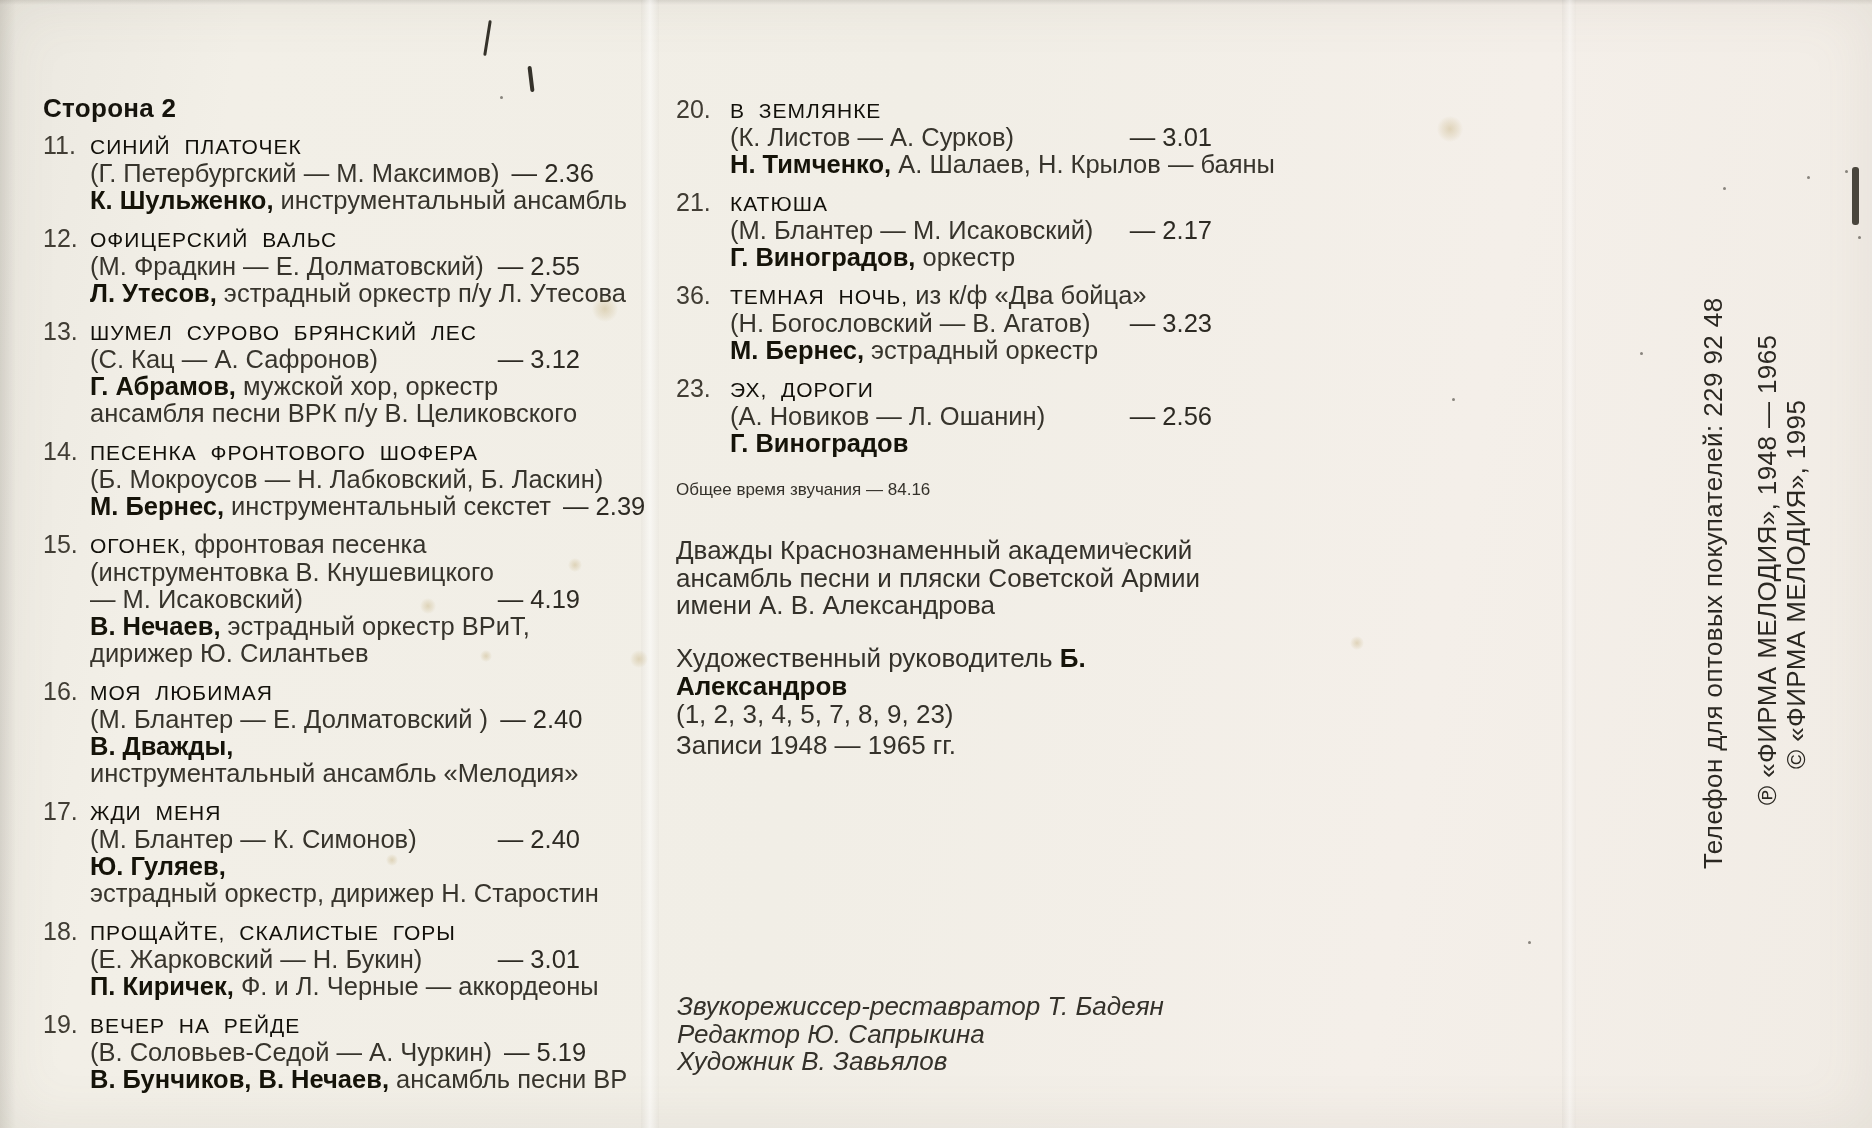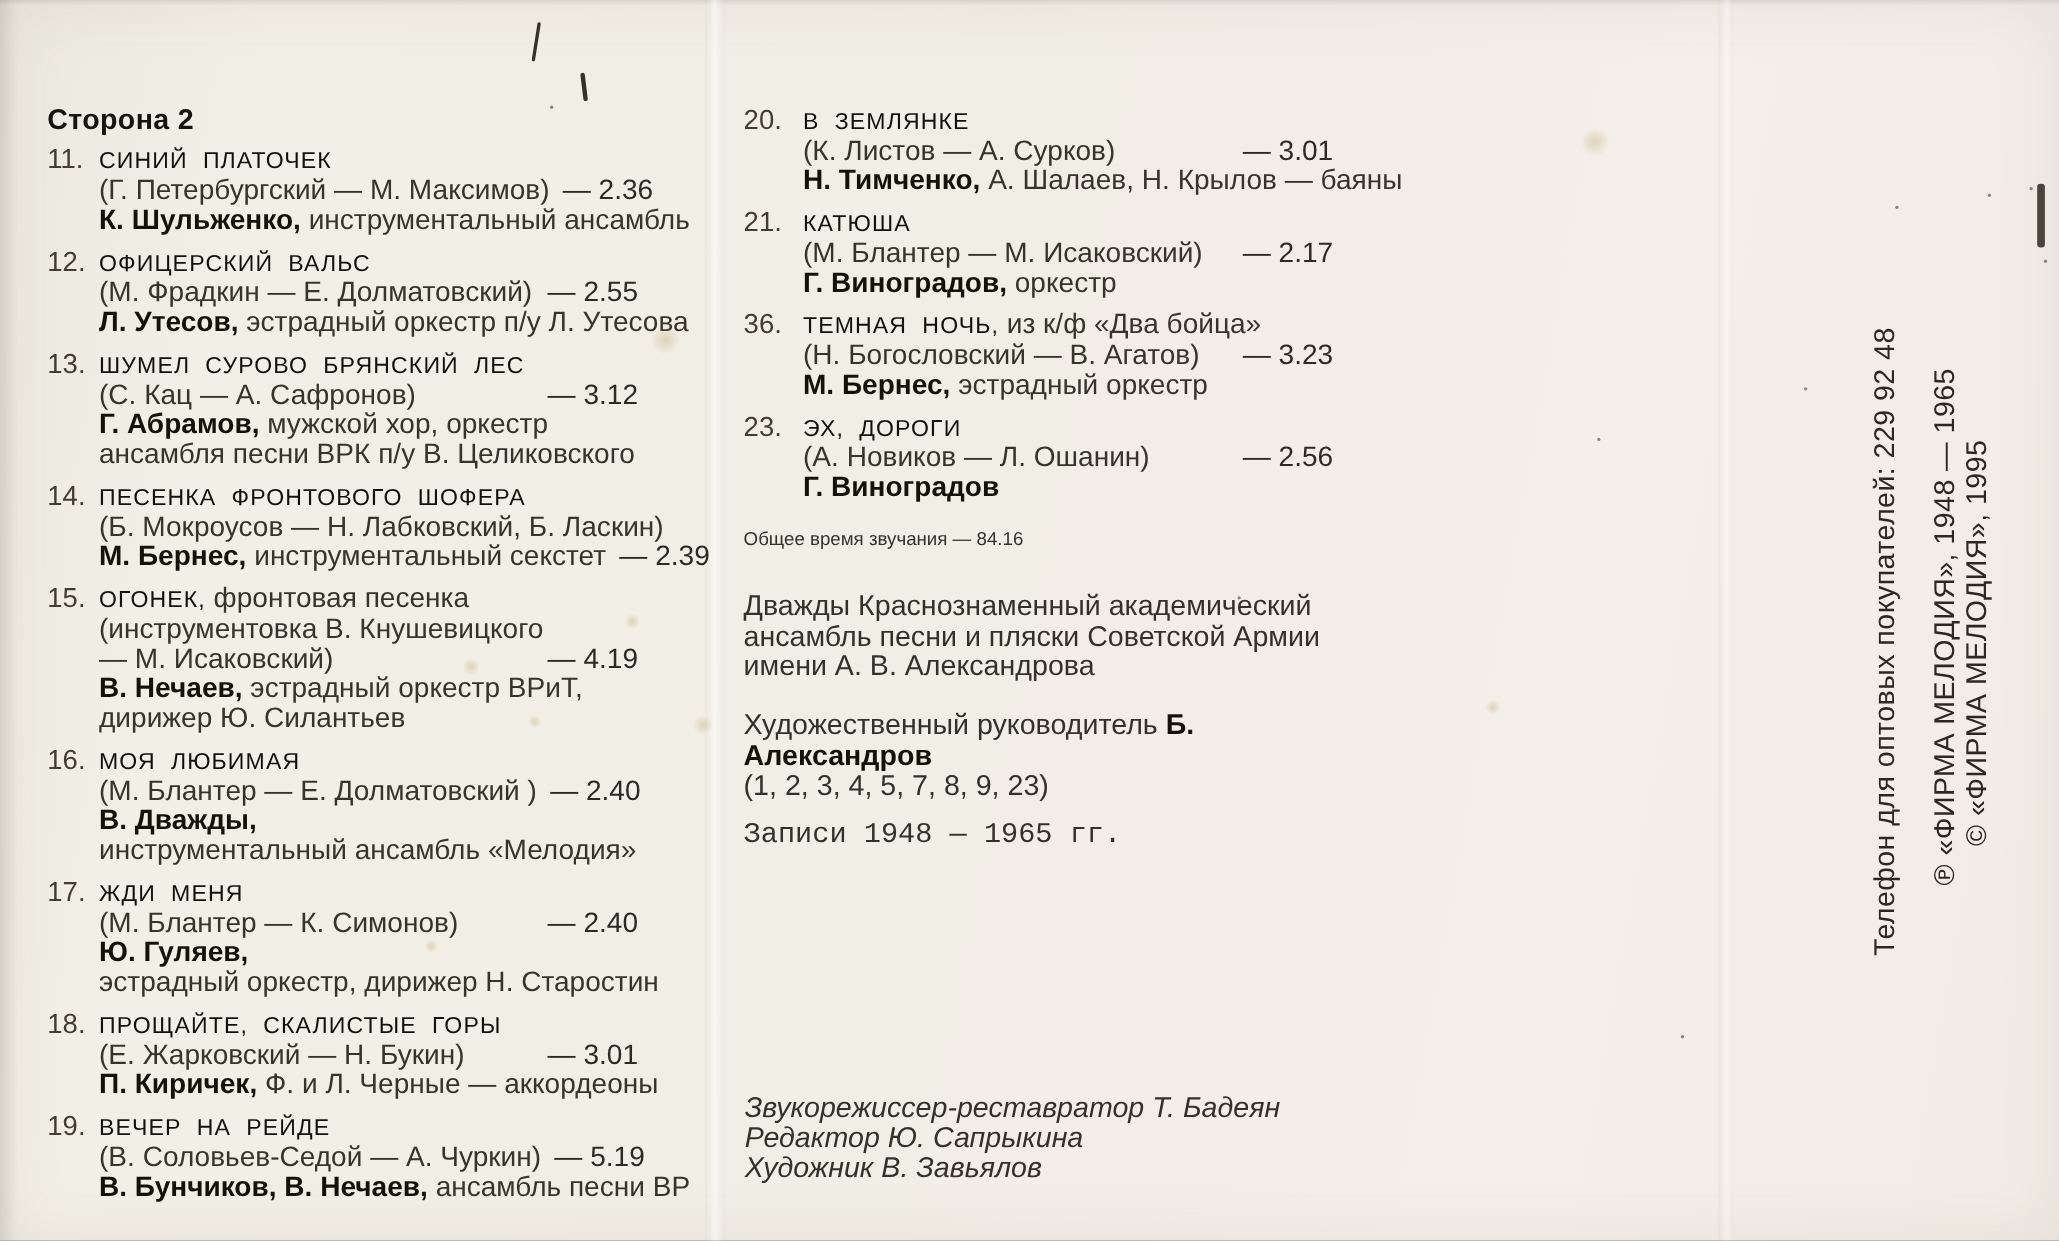--- a/index.html
+++ b/index.html
@@ -31,21 +31,21 @@
   .ttitle{white-space:nowrap;}
   .ttl{font-weight:normal;font-size:21px;letter-spacing:1px;word-spacing:7px;color:#12100a;}
   .sfx{font-weight:normal;font-size:25.5px;letter-spacing:0;word-spacing:normal;color:#37342c;}
 
   .total-time{margin-top:19px;font-size:17px;line-height:27px;color:#34312a;}
   .ensemble{margin-top:34px;}
   .ensemble div{font-size:26px;line-height:27.5px;color:#34312a;}
   .director{margin-top:24px;font-size:26px;line-height:28px;color:#34312a;}
   .director b{color:#151309;}
   .tracks-note{font-size:26px;line-height:28px;color:#34312a;}
-  .recordings{margin-top:17px;font-size:26px;line-height:27px;color:#34312a;font-family:Liberation Mono, monospace;}
+  .recordings{margin-top:4px;font-size:26px;line-height:27px;color:#34312a;}
 
   .credits{position:absolute;left:677px;top:993px;font-style:italic;}
   .credits div{font-size:26px;line-height:27.5px;color:#34312a;}
 
   .spine-line{position:absolute;transform-origin:0 0;transform:rotate(-90deg);
     white-space:nowrap;font-size:26px;line-height:28px;color:#2b2822;letter-spacing:0.4px;}
   #spine-phone{left:1699px;top:869px;}
   #spine-phonogram{left:1753px;top:805px;}
   #spine-copyright{left:1782px;top:769px;}
 

